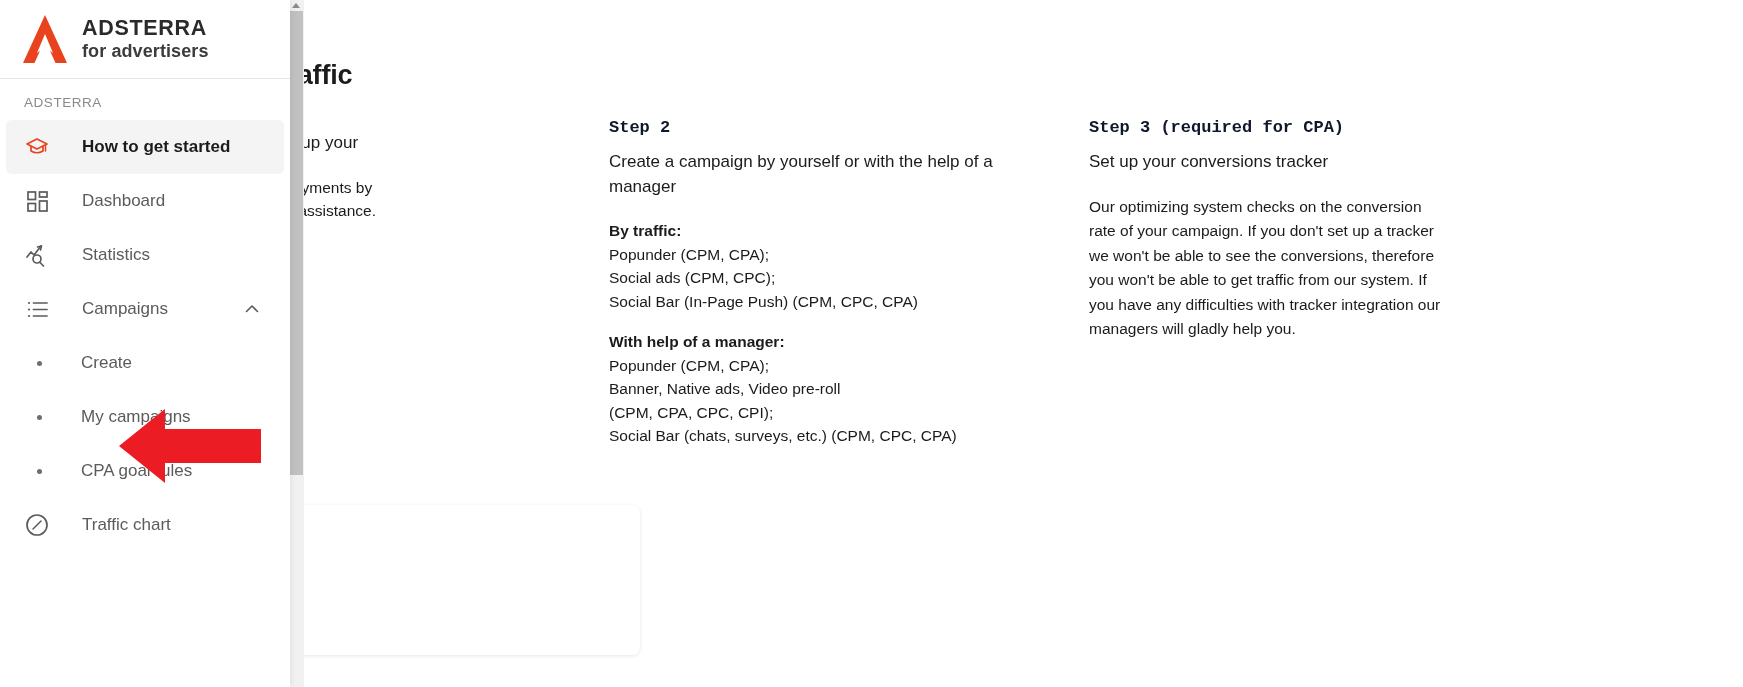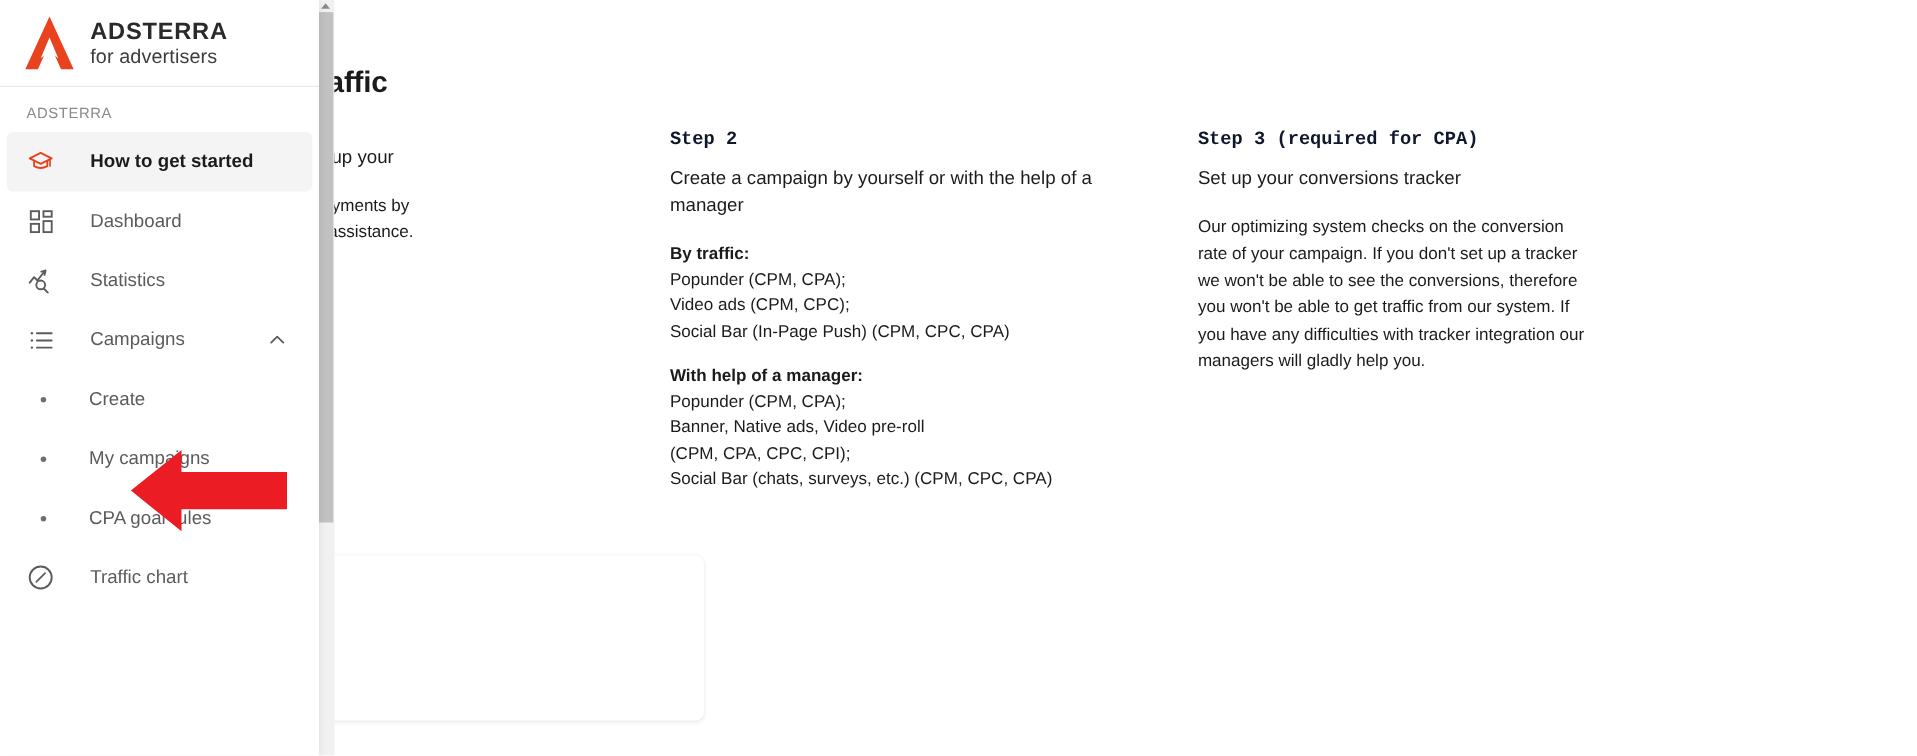--- a/index.html
+++ b/index.html
@@ -134,21 +134,21 @@
   .brand-text { display: flex; flex-direction: column; justify-content: center; }
   .brand-name {
     font-size: 21.5px;
     font-weight: bold;
     color: #2a2a2a;
     letter-spacing: 0.7px;
     line-height: 24px;
   }
   .brand-sub {
     font-size: 18px;
-    font-weight: 400;
+    font-weight: 700;
     color: #3c3c3c;
     line-height: 22px;
     letter-spacing: 0.1px;
   }
   .brand-divider {
     height: 1px; background: #e6e6e6; margin: 0;
   }
 
   .hide-menu {
     height: 52px;
@@ -256,21 +256,21 @@
         <div class="step-heading">ayment method and top up your</div>
         <div class="step-line">nods allow you to make payments by</div>
         <div class="step-line">thers require a manager's assistance.</div>
       </div>
 
       <div class="step-col col2">
         <div class="step-label">Step 2</div>
         <div class="step-heading">Create a campaign by yourself or with the help of a manager</div>
         <div class="step-sub">By traffic:</div>
         <div class="step-line">Popunder (CPM, CPA);</div>
-        <div class="step-line">Video ads (CPM, CPC);</div>
+        <div class="step-line">Social ads (CPM, CPC);</div>
         <div class="step-line">Social Bar (In-Page Push) (CPM, CPC, CPA)</div>
         <div class="step-gap"></div>
         <div class="step-sub">With help of a manager:</div>
         <div class="step-line">Popunder (CPM, CPA);</div>
         <div class="step-line">Banner, Native ads, Video pre-roll</div>
         <div class="step-line">(CPM, CPA, CPC, CPI);</div>
         <div class="step-line">Social Bar (chats, surveys, etc.) (CPM, CPC, CPA)</div>
       </div>
 
       <div class="step-col col3">

